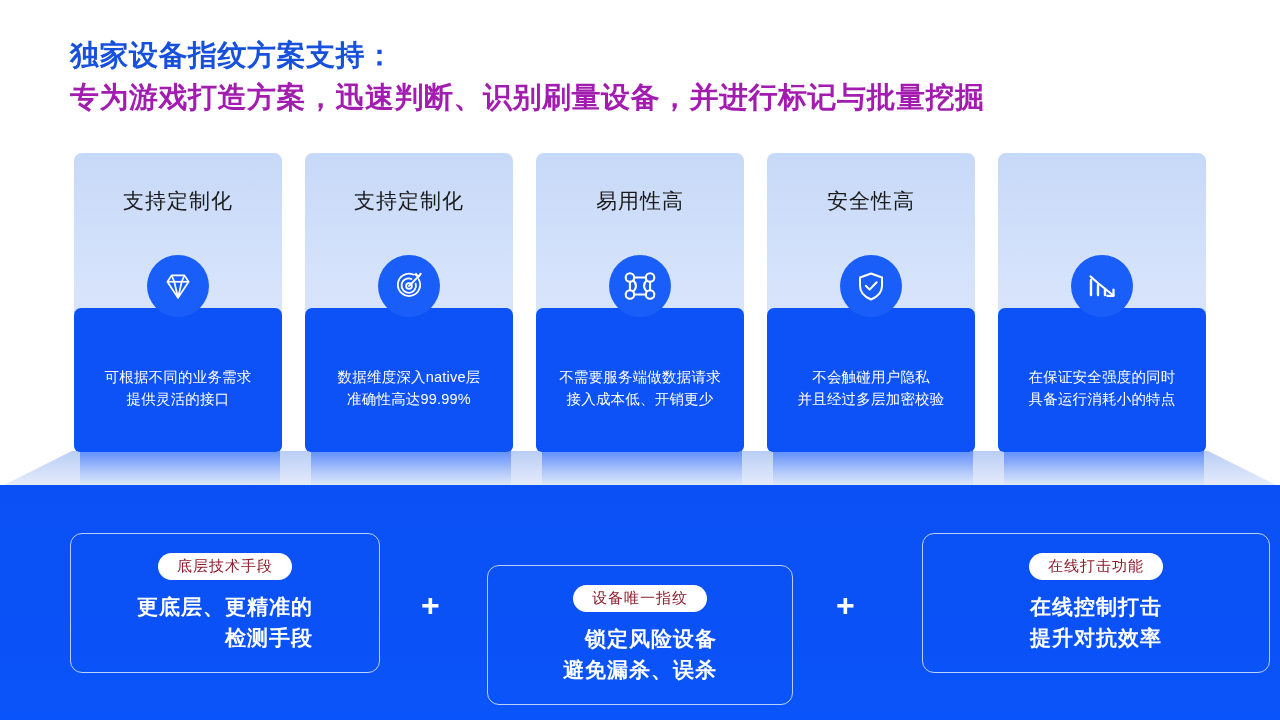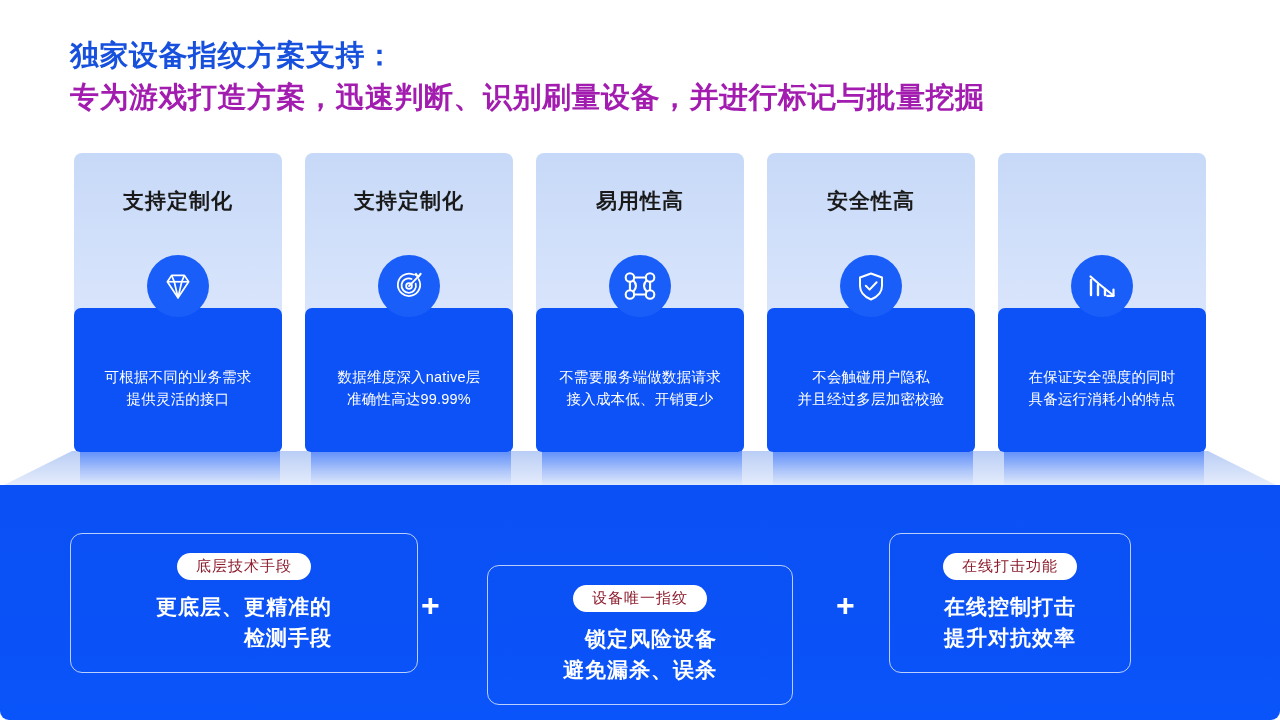--- a/index.html
+++ b/index.html
@@ -11,21 +11,20 @@
     background: #ffffff;
     font-family: "Liberation Sans", "DejaVu Sans", sans-serif;
   }
 
   .slide {
     position: relative;
     width: 1280px;
     height: 720px;
     background: #ffffff;
     overflow: hidden;
-    border-radius: 9px;
   }
 
   
   .heading {
     position: absolute;
     left: 70px;
     top: 36px;
     width: 1120px;
   }
   .heading-line1 {
@@ -99,21 +98,21 @@
     background: linear-gradient(to bottom, #c7d9f8 0%, #d6e3fb 45%, #e2ebfd 100%);
     overflow: visible;
   }
   .card-title {
     position: absolute;
     top: 34px;
     left: 0;
     width: 100%;
     text-align: center;
     font-size: 21px;
-    font-weight: bold;
+    font-weight: normal;
     color: #1a1a1a;
     letter-spacing: 1px;
   }
   .card-icon-wrap {
     position: absolute;
     left: 50%;
     transform: translateX(-50%);
     top: 102px;
     width: 62px;
     height: 62px;
@@ -189,23 +188,23 @@
     position: absolute;
     top: 0;
     height: 140px;
     border: 1.3px solid rgba(255,255,255,0.72);
     border-radius: 12px;
     display: flex;
     flex-direction: column;
     align-items: center;
     justify-content: center;
   }
-  .bbox-1 { left: 70px;  width: 348px; }
+  .bbox-1 { left: 70px;  width: 310px; }
   .bbox-2 { left: 487px; width: 306px; margin-top: 32px; }
-  .bbox-3 { left: 889px; width: 242px; }
+  .bbox-3 { left: 922px; width: 348px; }
 
   .bbadge {
     background: #ffffff;
     color: #8C1C2C;
     font-size: 15px;
     letter-spacing: 1px;
     border-radius: 999px;
     padding: 5px 19px 6px;
     margin-bottom: 12px;
     line-height: 1.1;

